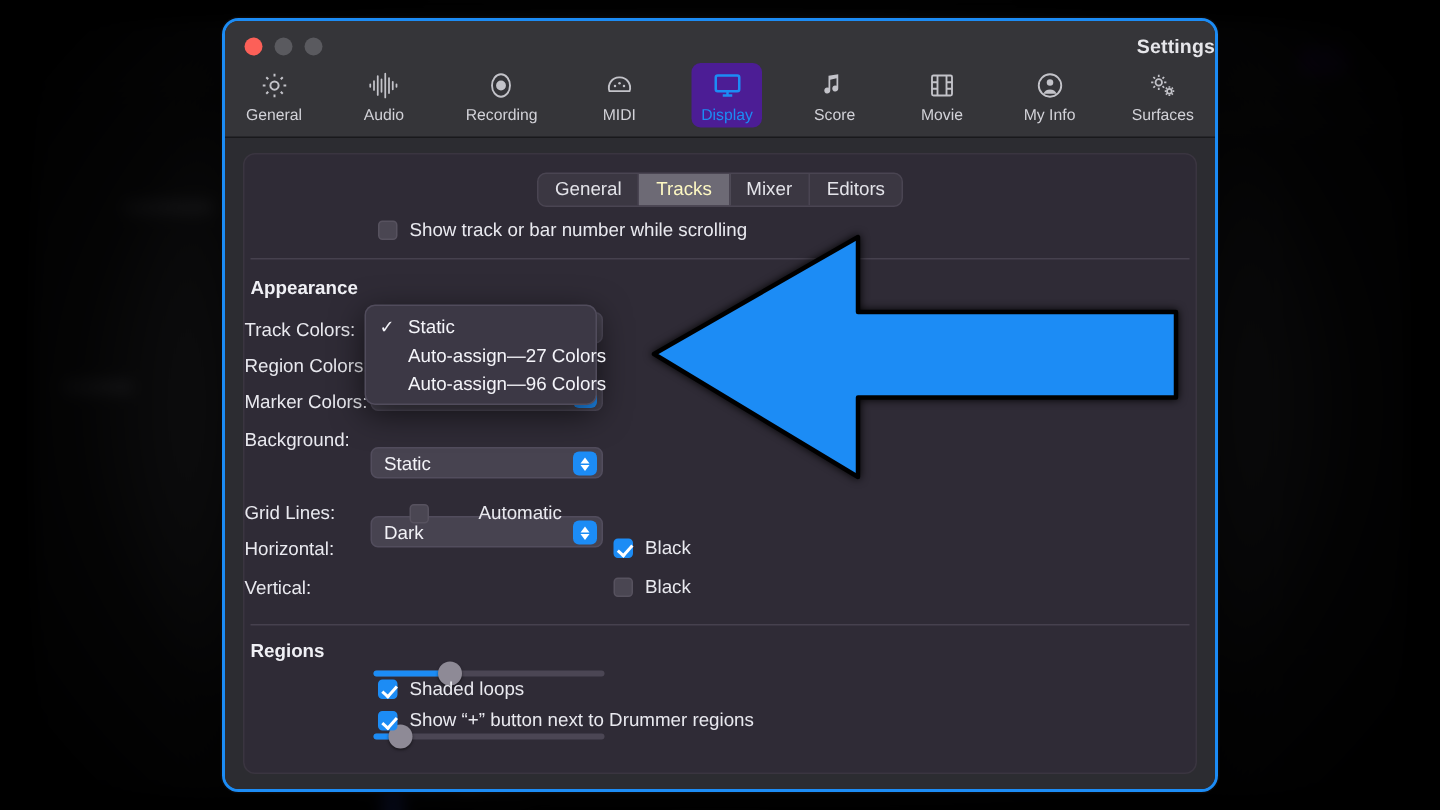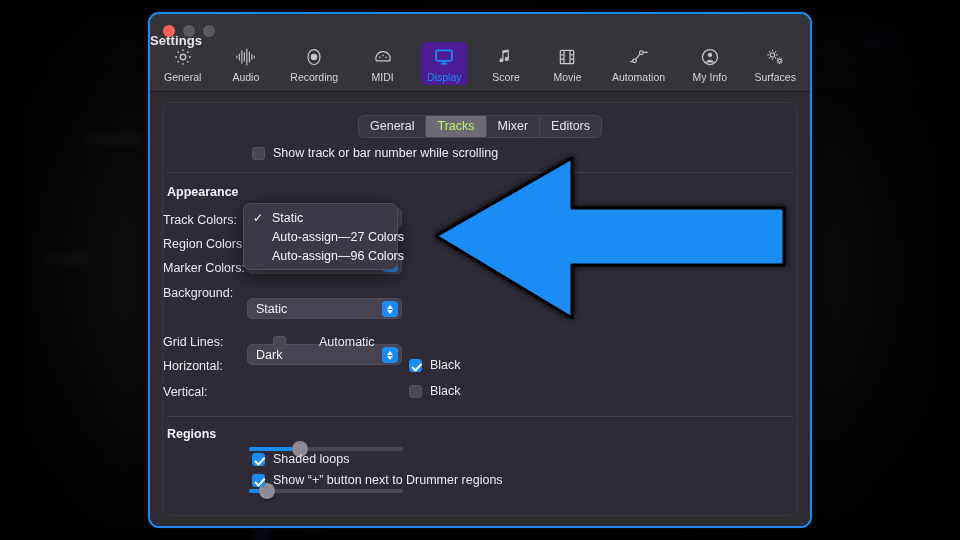--- a/index.html
+++ b/index.html
@@ -45,21 +45,21 @@
     border: 2.5px solid #1c8cf5;
     box-shadow: 0 0 0 1px #0a0a0c, 0 16px 40px rgba(0,0,0,0.75);
     overflow: hidden;
   }
   .titlebar { position: relative; height: 78px; background: #353539; border-bottom: 1px solid #19191c; }
   .traffic { position: absolute; left: 13px; top: 11px; display: flex; gap: 8px; }
   .tl { width: 12px; height: 12px; border-radius: 50%; }
   .tl.red { background: #fc6058; }
   .tl.gray { background: #5a5a5f; }
   .win-title {
-    position: absolute; left: 0; right: 0; top: 19px; text-align: left;
+    position: absolute; left: 0; right: 0; top: 9px; text-align: right;
     font-size: 13px; font-weight: bold; color: #e6e6ea; letter-spacing: .1px;
   }
   .tabbar { position: absolute; left: 8px; right: 8px; top: 28px; display: flex; align-items: flex-start; justify-content: space-between; }
   .tbitem {
     display: flex; flex-direction: column; align-items: center; justify-content: flex-start;
     padding: 3px 6px 2px; border-radius: 6px; min-width: 46px; cursor: default;
   }
   .tbitem.active { background: #4c1d95; }
   .tbicon { height: 24px; display: flex; align-items: center; justify-content: center; color: #c3c3c9; }
   .tbitem.active .tbicon { color: #1c8cf5; }
@@ -75,21 +75,21 @@
 
   .subtabs {
     position: absolute; left: 50%; transform: translateX(-50%); top: 12px;
     display: flex; background: #3b3742; border: 1px solid #4a4552; border-radius: 6px; overflow: hidden;
   }
   .subtab {
     padding: 3px 11px 4px; font-size: 12.5px; color: #e3e3e9; cursor: default;
     border-right: 1px solid #4a4552;
   }
   .subtab:last-child { border-right: none; }
-  .subtab.active { background: #6d6a75; color: #bef264; }
+  .subtab.active { background: #6d6a75; color: #fef9c3; }
 
   .row { display: flex; align-items: center; }
   .abs { position: absolute; }
 
   
   .cb { width: 13px; height: 13px; border-radius: 3px; background: #4a4652; border: 1px solid #57525f; flex: none; }
   .cb.on { background: #1c8cf5; border-color: #1c8cf5; position: relative; }
   .cb.on::after {
     content: ""; position: absolute; left: 4px; top: 1px; width: 3.5px; height: 7.5px;
     border: solid #fff; border-width: 0 2px 2px 0; transform: rotate(42deg);
@@ -279,30 +279,20 @@
         <div class="tbitem">
           <span class="tbicon">
             <svg width="20" height="20" viewBox="0 0 24 24" fill="none" stroke="currentColor" stroke-width="1.5">
               <rect x="4" y="4" width="16" height="16" rx="1.2"></rect>
               <path d="M8.4 4v16M15.6 4v16M4 9.4h4.4M4 14.6h4.4M15.6 9.4H20M15.6 14.6H20"></path>
             </svg>
           </span>
           <span class="tblabel">Movie</span>
         </div>
 
-        <div class="tbitem">
-          <span class="tbicon">
-            <svg width="22" height="20" viewBox="0 0 26 24" fill="none" stroke="currentColor" stroke-width="1.5">
-              <path d="M2.5 17.5h3M9.5 14.5 14 8.5M17.8 6.5h5.7"></path>
-              <circle cx="7.6" cy="16.6" r="2.2"></circle>
-              <circle cx="15.8" cy="6.8" r="2.2"></circle>
-            </svg>
-          </span>
-          <span class="tblabel">Automation</span>
-        </div>
 
 
         <div class="tbitem">
           <span class="tbicon">
             <svg width="20" height="20" viewBox="0 0 24 24" fill="none" stroke="currentColor" stroke-width="1.5">
               <circle cx="12" cy="12" r="9"></circle>
               <circle cx="12" cy="9.6" r="2.6" fill="currentColor" stroke="none"></circle>
               <path d="M6.6 18.6a6 6 0 0 1 10.8 0" fill="currentColor" stroke="none"></path>
             </svg>
           </span>

